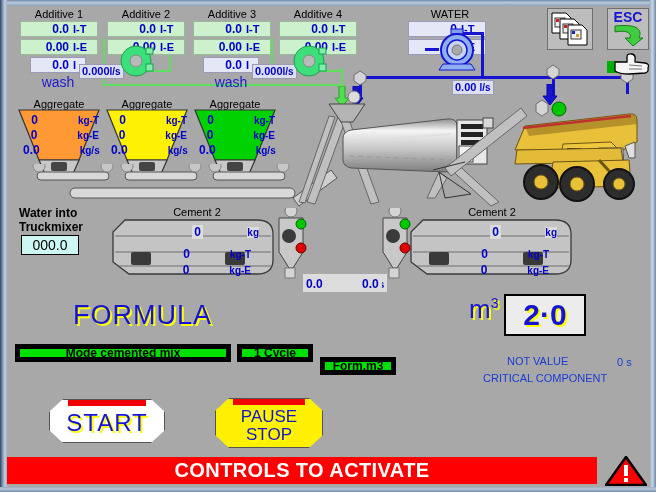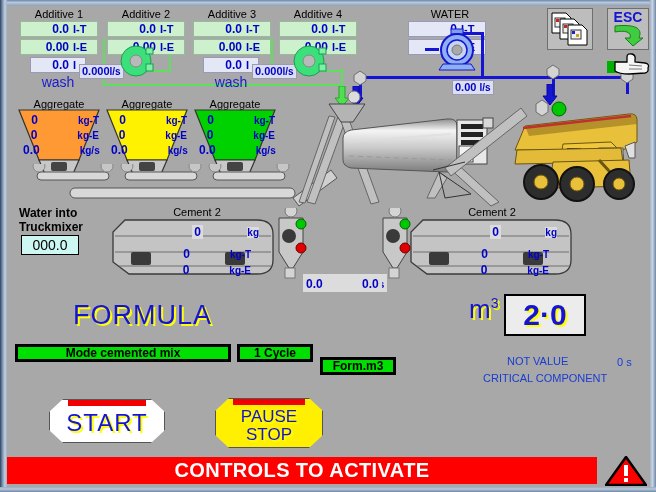--- a/index.html
+++ b/index.html
@@ -67,21 +67,21 @@
 
   
   #formula{
     position:absolute;color:#1414d2;font-size:27px;font-weight:normal;
     letter-spacing:1px;
     text-shadow:2px 2px 0 #ffff00;
     font-family:"Liberation Sans",sans-serif;
   }
   .greenbtn{
     position:absolute;box-sizing:border-box;
-    background:#00e000;border:3px solid #000000;
+    background:#00e000;border:5px solid #000000;
     color:#000;font-weight:bold;font-size:12px;
     display:flex;align-items:center;justify-content:center;
     font-family:"Liberation Sans",sans-serif;
   }
   #m3label{position:absolute;color:#1414d2;font-size:26px;
     text-shadow:2px 2px 0 #ffff00;font-family:"Liberation Sans",sans-serif;}
   #m3sup{font-size:14px;vertical-align:super;}
   #m3box{
     position:absolute;box-sizing:border-box;background:#ececec;
     border:2px solid #000;display:flex;align-items:center;justify-content:center;

